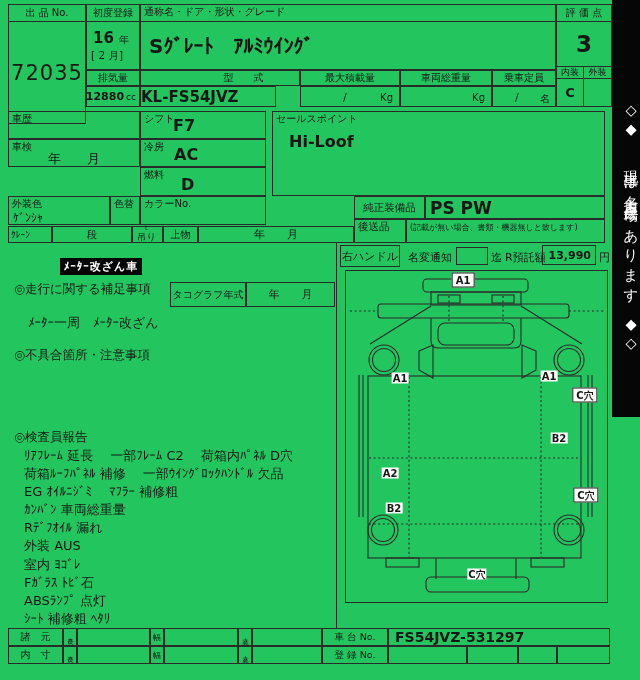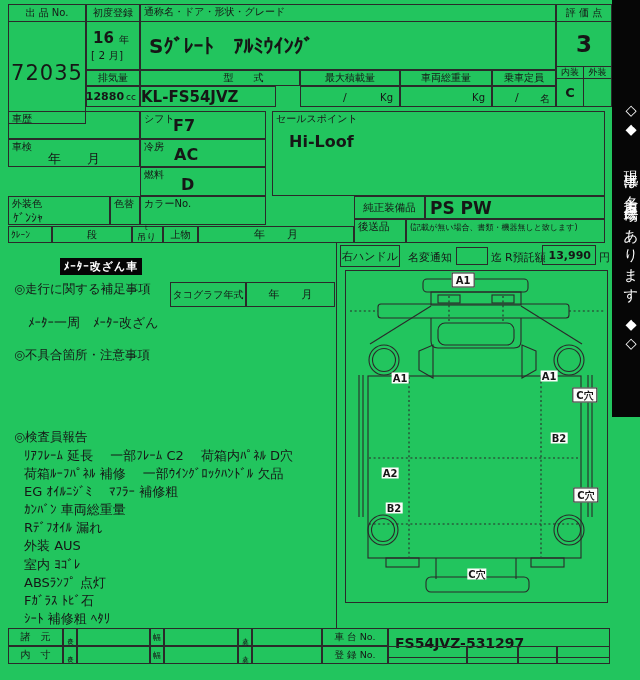--- a/index.html
+++ b/index.html
@@ -164,22 +164,22 @@
 
   <div class="abs title12" style="left:14px;top:429px;">◎検査員報告</div>
   <div class="abs" style="left:24px;top:447px;width:310px;height:182px;">
       <div class="report-line">ﾘｱﾌﾚｰﾑ 延長　 一部ﾌﾚｰﾑ C2　 荷箱内ﾊﾟﾈﾙ D穴</div>
       <div class="report-line">荷箱ﾙｰﾌﾊﾟﾈﾙ 補修　 一部ｳｲﾝｸﾞﾛｯｸﾊﾝﾄﾞﾙ 欠品</div>
       <div class="report-line">EG ｵｲﾙﾆｼﾞﾐ　 ﾏﾌﾗｰ 補修粗</div>
       <div class="report-line">ｶﾝﾊﾞﾝ 車両総重量</div>
       <div class="report-line">Rﾃﾞﾌｵｲﾙ 漏れ</div>
       <div class="report-line">外装 AUS</div>
       <div class="report-line">室内 ﾖｺﾞﾚ</div>
+      <div class="report-line">Fｶﾞﾗｽ ﾄﾋﾞ石</div>
       <div class="report-line">ABSﾗﾝﾌﾟ 点灯</div>
-      <div class="report-line">Fｶﾞﾗｽ ﾄﾋﾞ石</div>
       <div class="report-line">ｼｰﾄ 補修粗 ﾍﾀﾘ</div>
     </div>
 
   <div class="cell" style="left:345px;top:270px;width:263px;height:333px;">
     <svg width="261" height="331" viewBox="0 0 261 331">
       <g stroke="#2a2a2a" stroke-width="1.1" fill="none">
 
         <rect x="77" y="8" width="105" height="13" rx="4"></rect>
 
         <rect x="85" y="21" width="90" height="13"></rect>
@@ -242,21 +242,21 @@
   </div>
 
   <div class="cell hdr" style="left:8px;top:628px;width:55px;height:18px;">諸　元</div>
   <div class="cell center vtext" style="left:63px;top:628px;width:14px;height:18px;font-size:6.5px;">長さ</div>
   <div class="cell" style="left:77px;top:628px;width:73px;height:18px;"></div>
   <div class="cell hdr" style="left:150px;top:628px;width:14px;height:18px;font-size:8px;">幅</div>
   <div class="cell" style="left:164px;top:628px;width:74px;height:18px;"></div>
   <div class="cell center vtext" style="left:238px;top:628px;width:14px;height:18px;font-size:6.5px;">高さ</div>
   <div class="cell" style="left:252px;top:628px;width:70px;height:18px;"></div>
   <div class="cell hdr" style="left:322px;top:628px;width:66px;height:18px;font-size:9.5px;">車 台 No.</div>
-  <div class="cell" style="left:388px;top:628px;width:222px;height:30px;display:flex;align-items:center;padding-left:6px;font-size:14px;font-weight:bold;">FS54JVZ-531297</div>
+  <div class="cell" style="left:388px;top:628px;width:222px;height:18px;display:flex;align-items:center;padding-left:6px;font-size:14px;font-weight:bold;">FS54JVZ-531297</div>
 
   <div class="cell hdr" style="left:8px;top:646px;width:55px;height:18px;">内　寸</div>
   <div class="cell center vtext" style="left:63px;top:646px;width:14px;height:18px;font-size:6.5px;">長さ</div>
   <div class="cell" style="left:77px;top:646px;width:73px;height:18px;"></div>
   <div class="cell hdr" style="left:150px;top:646px;width:14px;height:18px;font-size:8px;">幅</div>
   <div class="cell" style="left:164px;top:646px;width:74px;height:18px;"></div>
   <div class="cell center vtext" style="left:238px;top:646px;width:14px;height:18px;font-size:6.5px;">高さ</div>
   <div class="cell" style="left:252px;top:646px;width:70px;height:18px;"></div>
   <div class="cell hdr" style="left:322px;top:646px;width:66px;height:18px;font-size:9.5px;">登 録 No.</div>
   <div class="cell" style="left:388px;top:646px;width:79px;height:18px;"></div>

